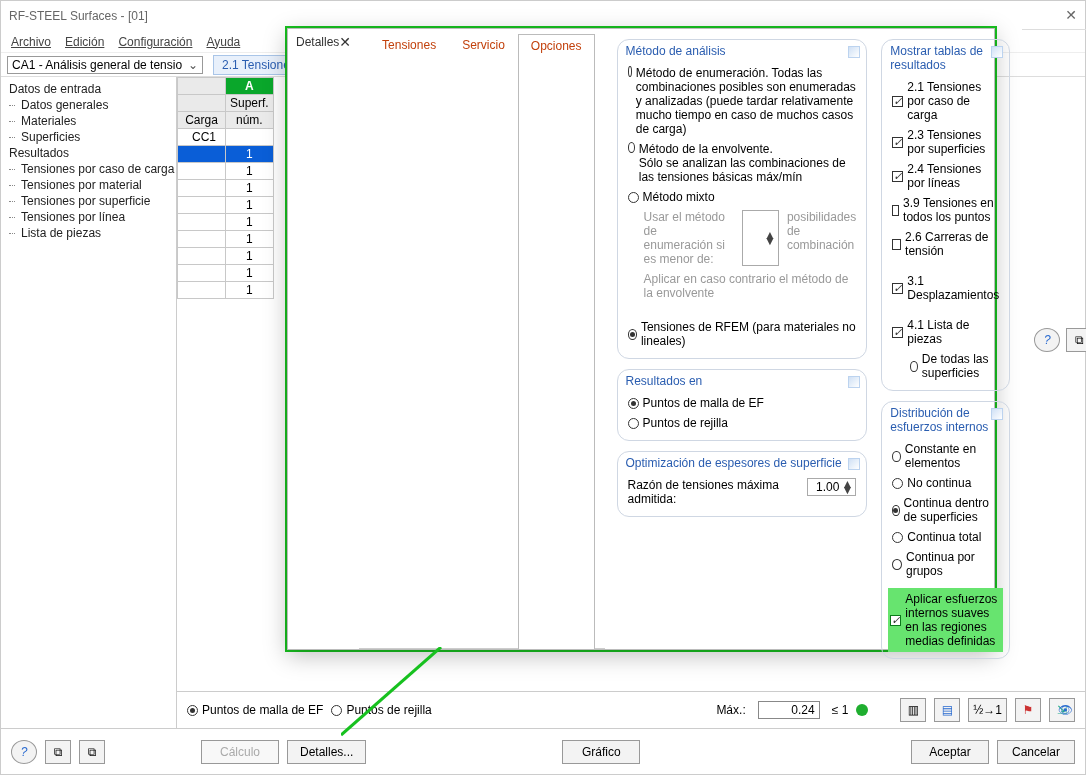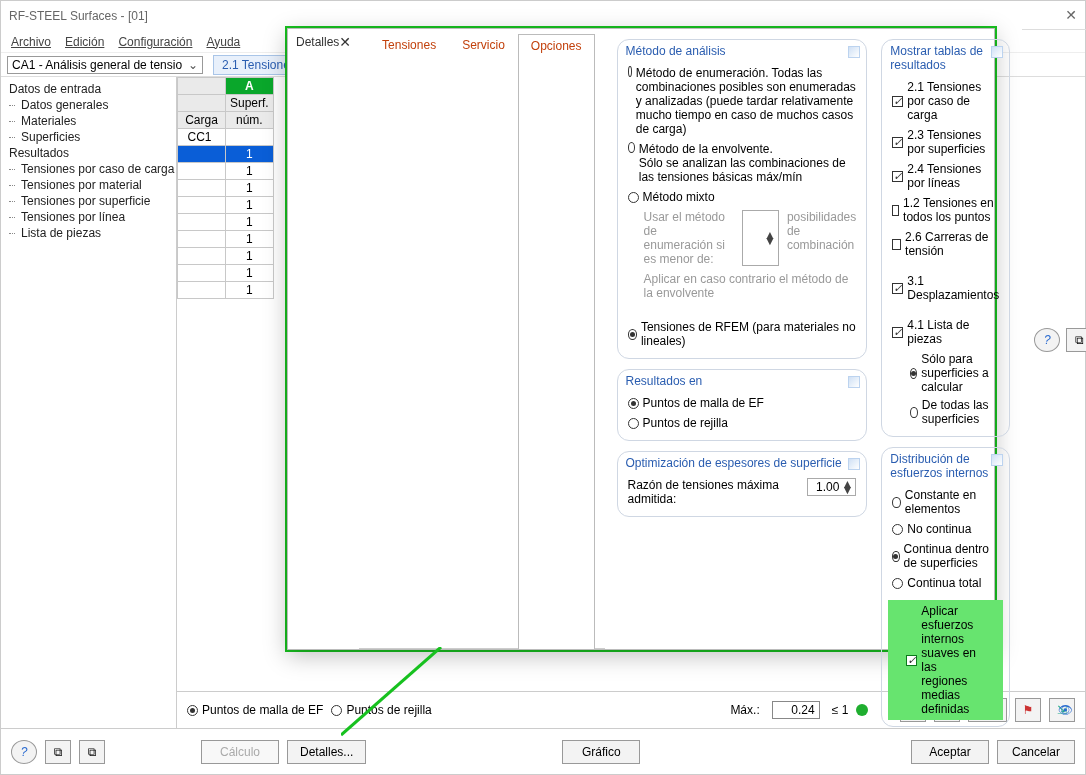--- a/index.html
+++ b/index.html
@@ -26,21 +26,21 @@
 .grid th.colA { background:#0aa72b; color:#fff; font-weight:bold;}
 .grid tr.sel td:first-child { background:#0a5ed7; color:#fff;}
 .grid tr.sel td:nth-child(2){ background:#0a5ed7; color:#fff;}
 .lower-toolbar { border-top:1px solid #ccc; padding:6px 10px; display:flex; align-items:center; gap:8px;}
 .radio { display:inline-flex; align-items:center; gap:4px; }
 .radio i { width:11px; height:11px; border:1px solid #333; border-radius:50%; display:inline-flex; align-items:center; justify-content:center; background:#fff;}
 .radio i.on::after { content:""; width:5px; height:5px; border-radius:50%; background:#333;}
 .check { display:inline-flex; align-items:center; gap:4px;}
 .check i { width:11px; height:11px; border:1px solid #333; display:inline-flex; align-items:center; justify-content:center; background:#fff; font-size:10px; line-height:10px;}
 .check i.on::after { content:"✓"; color:#333; font-size:11px;}
-.val-box { width:48px; border:1px solid #888; padding:1px 4px; text-align:right; display:inline-block; margin:0 4px;}
+.val-box { width:62px; border:1px solid #888; padding:1px 4px; text-align:right; display:inline-block; margin:0 4px;}
 .status-dot { width:12px; height:12px; border-radius:50%; background:#1fae2f; display:inline-block;}
 .btn { border:1px solid #999; background:#f3f3f3; padding:2px 4px; display:inline-flex; align-items:center; justify-content:center; min-width:26px; height:24px;}
 .btn.wide{ min-width:78px; padding:2px 12px;}
 .btn.disabled{ color:#aaa; background:#f8f8f8;}
 .bottom-bar { height:46px; border-top:1px solid #ccc; display:flex; align-items:center; padding:0 10px; gap:8px;}
 .spacer{flex:1;}
 
 .dlg-outline { position:absolute; left:284px; top:25px; width:712px; height:626px; border:2px solid #17c11f; pointer-events:none; z-index:5;}
 .dialog { position:absolute; left:286px; top:27px; width:708px; height:622px; background:#fff; border:1px solid #bbb; box-shadow:0 6px 22px rgba(0,0,0,.25); display:flex; flex-direction:row; z-index:6;}
 .dlg-title { height:26px; display:flex; align-items:center; padding:0 8px; color:#333; }
@@ -50,21 +50,21 @@
 .dlg-tab.active { border-color:#bbb; background:#fff; position:relative; top:1px;}
 .dlg-body { flex:1; padding:10px 12px; display:flex; gap:14px;}
 .col { flex:1; display:flex; flex-direction:column; gap:10px;}
 .group { border:1px solid #cfd7e3; border-radius:12px; }
 .group-title { color:#2a5db0; padding:4px 8px 2px; font-size:12px; position:relative;}
 .group-title::after{ content:""; position:absolute; right:6px; top:6px; width:10px; height:10px; background:linear-gradient(135deg,#cfe0f5,#fff); border:1px solid #bcd3ef;}
 .group-body { padding:6px 10px 10px; display:flex; flex-direction:column; gap:6px;}
 .muted { color:#999; }
 .spin { display:inline-flex; align-items:center; border:1px solid #aaa; width:58px; justify-content:flex-end; padding:1px 2px 1px 4px; gap:2px;}
 .spin .arrows{ display:flex; flex-direction:column; font-size:7px; line-height:6px; color:#444;}
-.hl { background:#67e46f; padding:4px 18px; margin:4px -4px -4px;}
+.hl { background:#67e46f; padding:4px 2px; margin:4px -4px -4px;}
 .dlg-footer{ border-top:1px solid #ddd; padding:8px 12px; display:flex; align-items:center;}
 .dlg-footer .left{ display:flex; gap:6px;}
 .dlg-footer .right{ margin-left:auto; display:flex; gap:8px;}
 .btn-d { border:1px solid #888; padding:3px 18px; background:#f5f5f5;}
 .btn-d.primary{ border:2px solid #2a6bd0;}
 .arrow-line{ position:absolute; left:340px; top:646px; width:120px; height:90px; z-index:7; pointer-events:none;}
 .eye { position:absolute; right:12px; color:#2a6bd0;}
 </style>
 </head>
 <body>
@@ -110,21 +110,21 @@
               </tr>
           <tr>
                 <th style="background:#eaeaea"></th>
                 <th>Superf.</th>
               </tr>
           <tr>
                 <th>Carga</th>
                 <th>núm.</th>
               </tr>
           <tr>
-                <td style="text-align:center;padding-left:0;">CC1</td>
+                <td style="text-align:left;padding-left:14px;">CC1</td>
                 <td></td>
               </tr>
           <tr class="sel">
                 <td></td>
                 <td>1</td>
               </tr>
           <tr>
                 <td></td>
                 <td>1</td>
               </tr>
@@ -288,41 +288,37 @@
             <label class="check">
                 <i class="on"></i>
                 <span>2.3 Tensiones por superficies</span>
               </label>
             <label class="check">
                 <i class="on"></i>
                 <span>2.4 Tensiones por líneas</span>
               </label>
             <label class="check">
                 <i></i>
-                <span>1.2 Tensiones en todos los puntos</span>
+                <span>3.9 Tensiones en todos los puntos</span>
               </label>
             <label class="check">
                 <i></i>
                 <span>2.6 Carreras de tensión</span>
               </label>
             <div style="height:4px"></div>
             <label class="check">
                 <i class="on"></i>
                 <span>3.1 Desplazamientos</span>
               </label>
             <div style="height:4px"></div>
             <label class="check">
                 <i class="on"></i>
                 <span>4.1 Lista de piezas</span>
               </label>
             <div style="padding-left:18px; display:flex; flex-direction:column; gap:4px;">
-              <label class="radio">
-                  <i class="on"></i>
-                  <span>Sólo para superficies a calcular</span>
-                </label>
               <label class="radio">
                   <i></i>
                   <span>De todas las superficies</span>
                 </label>
             </div>
           </div>
         </div>
         <div class="group">
           <div class="group-title">Distribución de esfuerzos internos</div>
           <div class="group-body">
@@ -334,20 +330,24 @@
                 <i></i>
                 <span>No continua</span>
               </label>
             <label class="radio">
                 <i class="on"></i>
                 <span>Continua dentro de superficies</span>
               </label>
             <label class="radio">
                 <i></i>
                 <span>Continua total</span>
+              </label>
+            <label class="radio">
+                <i></i>
+                <span>Continua por grupos</span>
               </label>
             <div class="hl">
               <label class="check">
                   <i class="on" style="border-color:#0a7a1a;"></i>
                   <span>Aplicar esfuerzos internos suaves en las regiones medias definidas</span>
                 </label>
             </div>
           </div>
         </div>
       </div>

